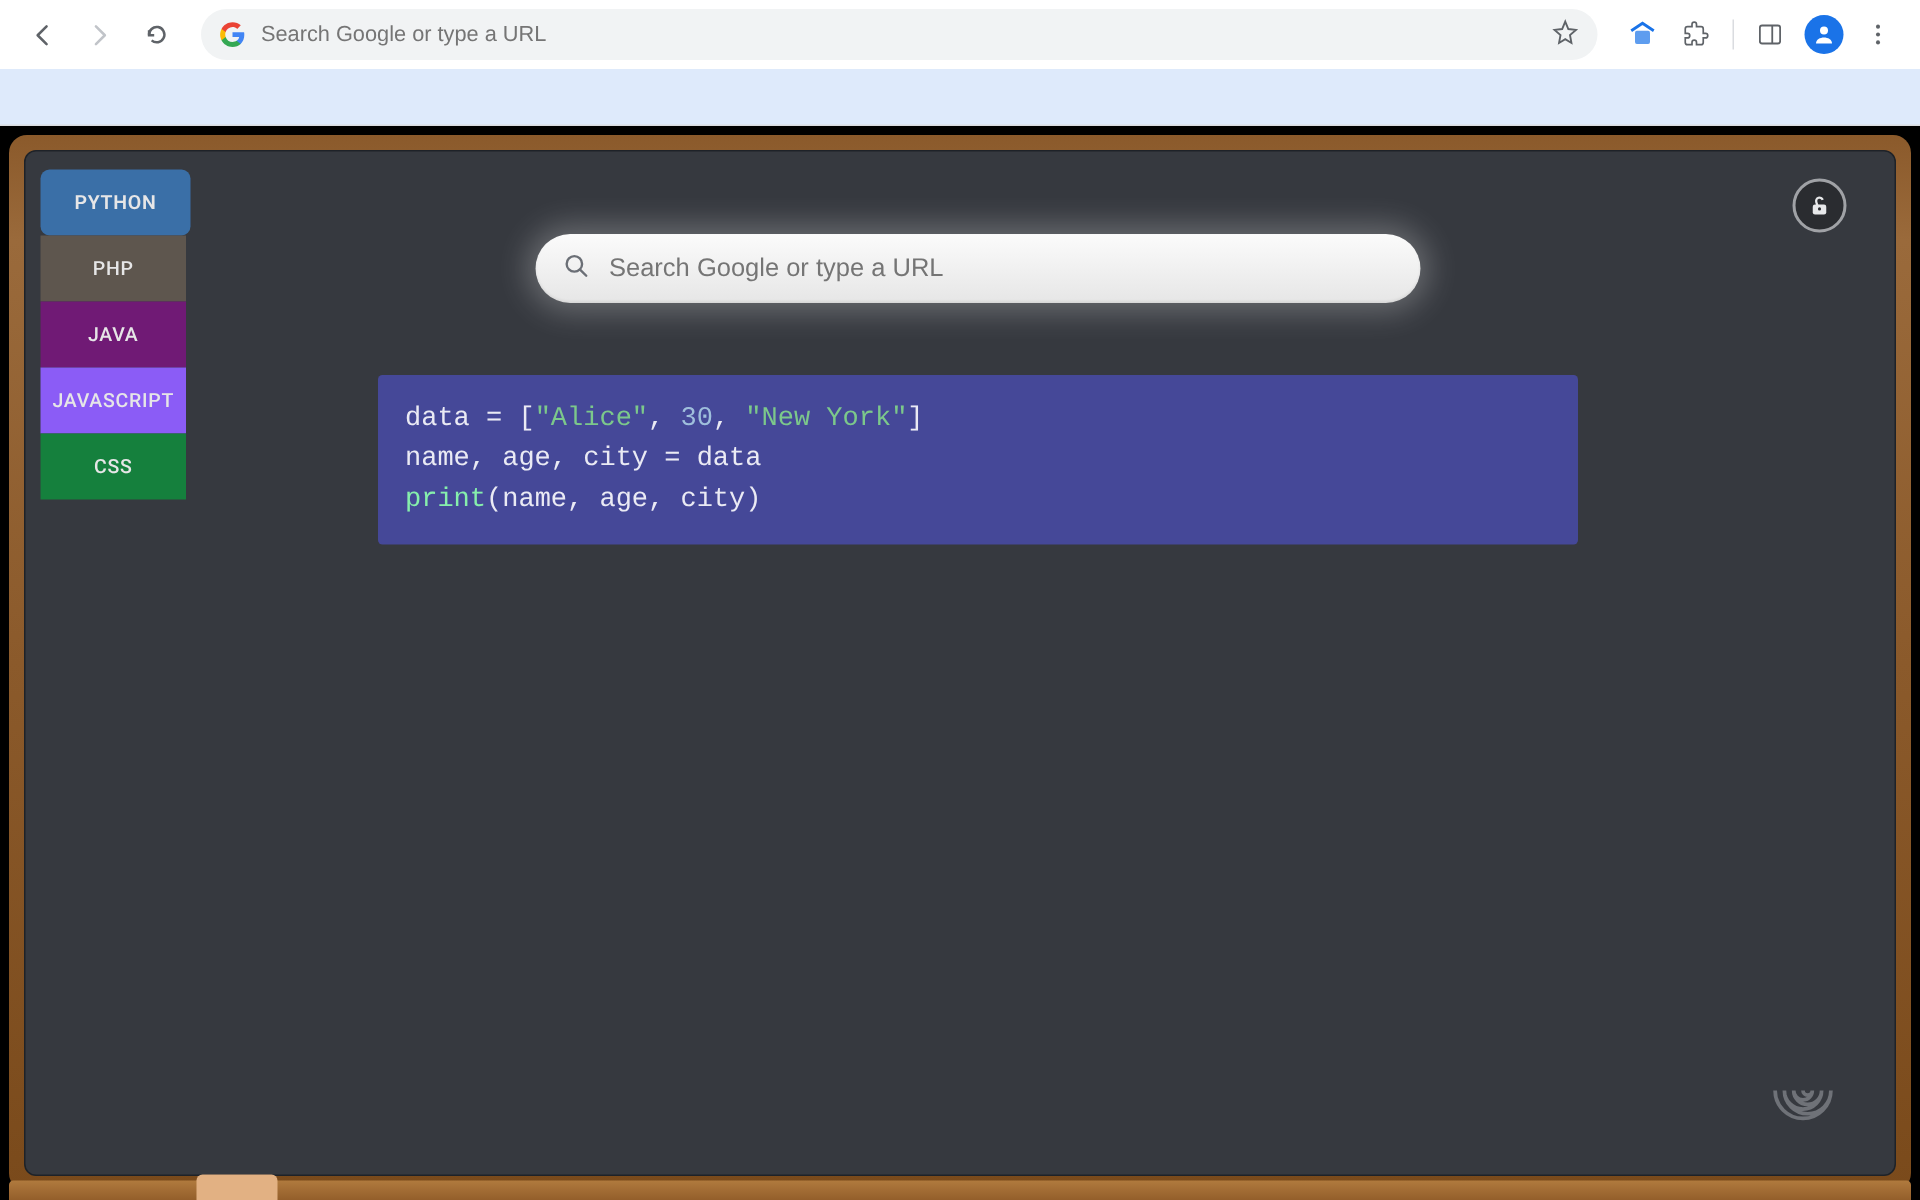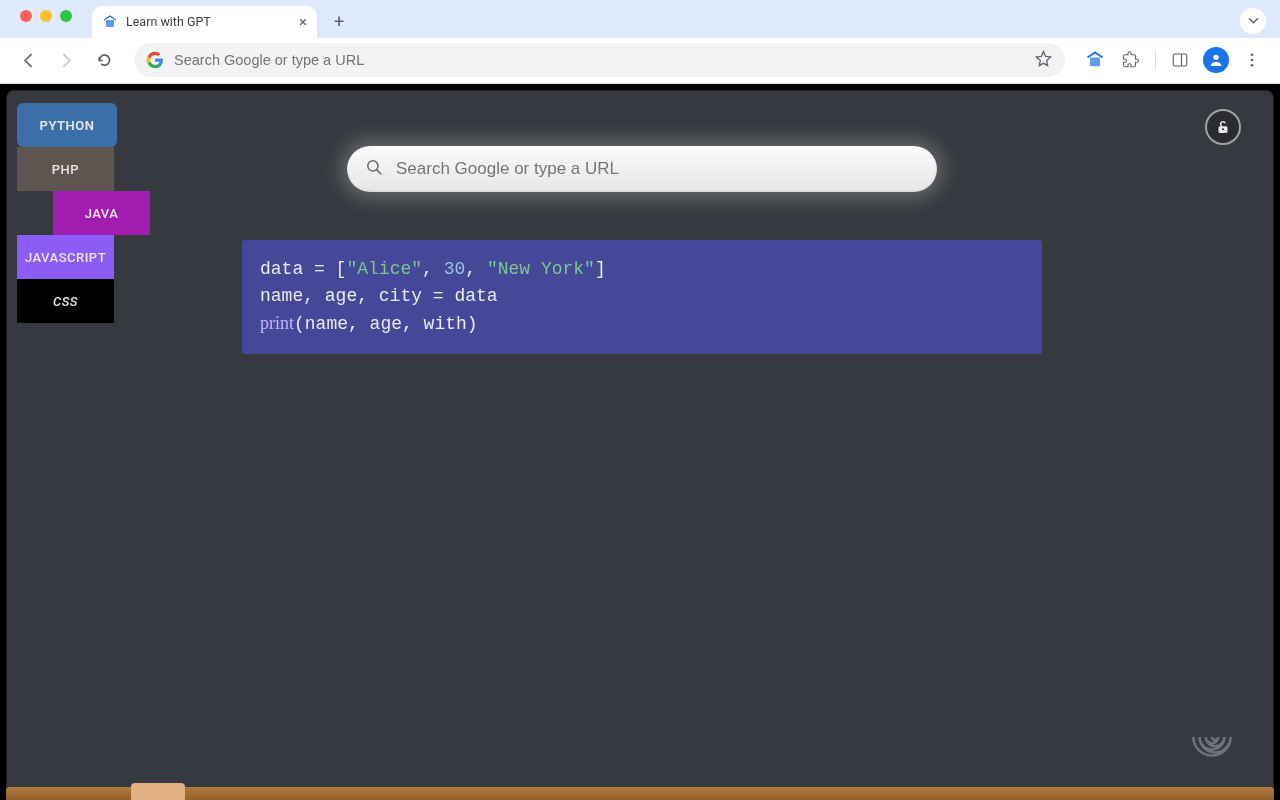--- a/index.html
+++ b/index.html
@@ -116,20 +116,21 @@
 .viewport {
   height: 716px;
   background: #000;
   position: relative;
 }
 
 .chalkboard-frame {
   position:absolute; inset:6px;
   background: linear-gradient(180deg,#8b5a2b 0%,#9a6a3b 10%,#8b5a2b 50%,#7a4a1b 100%);
   border-radius:12px;
+  padding:10px;
 }
 
 .chalkboard {
   width:100%; height:100%;
   background:#36393f;
   border-radius:8px;
   position:relative;
   border:1px solid #1e2228;
 }
 
@@ -156,23 +157,23 @@
   color:#e6e6e7; font-size:13px; font-weight:500; letter-spacing:0.5px;
   cursor:pointer;
 }
 .lang-tab.active {
   width:100px;
   background:#3a6fa7;
   border-radius:6px;
   font-weight:600;
 }
 .lang-tab.php { background:#5e564e; }
-.lang-tab.java { background:#a21caf;margin-left:36px; }
+.lang-tab.java { background:#701a75; }
 .lang-tab.js { background:#8b5cf6; }
-.lang-tab.css { background:#000000;font-style:italic; }
+.lang-tab.css { background:#15803d; }
 
 .lock-badge {
   position:absolute; right:32px; top:18px;
   width:36px; height:36px; border-radius:50%;
   background:#2a2c30; border:2px solid #a0a2a6;
   display:flex; align-items:center; justify-content:center;
 }
 
 .content-area {
   position:absolute; left:235px; top:55px; width:800px;
@@ -205,54 +206,31 @@
   border-radius:3px;
   padding:16px 18px;
   font-family: "SFMono-Regular", Consolas, "Liberation Mono", Menlo, monospace;
   font-size:18px;
   line-height:1.5;
   color:#eaeaf4;
   white-space:pre;
 }
 .tok-str { color:#7cc88b; }
 .tok-num { color:#9fbfdc; }
-.tok-fn  { color:#c4b5fd;font-family:Liberation Serif, serif; }
+.tok-fn  { color:#86efac; }
 
 .spiral-logo {
   position:absolute; right:30px; bottom:25px;
   width:62px; height:62px; opacity:0.45;
 }
 </style>
 </head>
 <body>
 
 <div class="browser-chrome">
-  <div class="tab-strip">
-    <div class="window-controls">
-      <div class="window-dot dot-red"></div>
-      <div class="window-dot dot-yellow"></div>
-      <div class="window-dot dot-green"></div>
-    </div>
-    <div class="browser-tab">
-      <span class="tab-favicon">
-        <svg width="16" height="16" viewBox="0 0 16 16">
-            <path d="M2 6 L8 2 L14 6" stroke="#1a73e8" stroke-width="1.3" fill="none"></path>
-            <rect x="4" y="6" width="8" height="7" rx="1" fill="#1a73e8" opacity="0.7"></rect>
-          </svg>
-      </span>
-      <span>Learn with GPT</span>
-      <span class="tab-close">×</span>
-    </div>
-    <div class="new-tab-btn">+</div>
-    <div class="tabs-collapse">
-      <svg width="11" height="11" viewBox="0 0 10 10">
-          <path d="M1 3 L5 7 L9 3" stroke="#5f6368" stroke-width="1.4" fill="none"></path>
-        </svg>
-    </div>
-  </div>
   <div class="toolbar">
     <div class="nav-btn">
       <svg width="17" height="17" viewBox="0 0 20 20">
           <path d="M13 3 L6 10 L13 17" stroke="#5f6368" stroke-width="2" fill="none" stroke-linecap="round" stroke-linejoin="round"></path>
         </svg>
     </div>
     <div class="nav-btn disabled">
       <svg width="17" height="17" viewBox="0 0 20 20">
           <path d="M7 3 L14 10 L7 17" stroke="#c1c4c9" stroke-width="2" fill="none" stroke-linecap="round" stroke-linejoin="round"></path>
         </svg>
@@ -344,21 +322,21 @@
                 <circle cx="10" cy="10" r="6.5" fill="none" stroke="#6b6f76" stroke-width="2"></circle>
                 <line x1="15" y1="15" x2="20" y2="20" stroke="#6b6f76" stroke-width="2" stroke-linecap="round"></line>
               </svg>
           </span>
           <input type="text" placeholder="Search Google or type a URL" style="">
         </div>
 
 
         <div class="code-block"><span>data = [</span><span class="tok-str">"Alice"</span><span>, </span><span class="tok-num">30</span><span>, </span><span class="tok-str">"New York"</span><span>]</span>
 <span>name, age, city = data</span>
-<span class="tok-fn">print</span><span>(name, age, with)</span></div>
+<span class="tok-fn">print</span><span>(name, age, city)</span></div>
       </div>
 
       <div class="spiral-logo">
         <svg viewBox="0 0 100 100" width="62" height="62">
           <path d="M50 50 m0 0 a5 5 0 1 0 10 0 a10 10 0 1 1 -20 0 a15 15 0 1 0 30 0 a20 20 0 1 1 -40 0 a25 25 0 1 0 50 0 a30 30 0 1 1 -60 0" fill="none" stroke="#b4b7bd" stroke-width="4"></path>
         </svg>
       </div>
 
     </div>
     <div class="chalk-ledge"></div>

